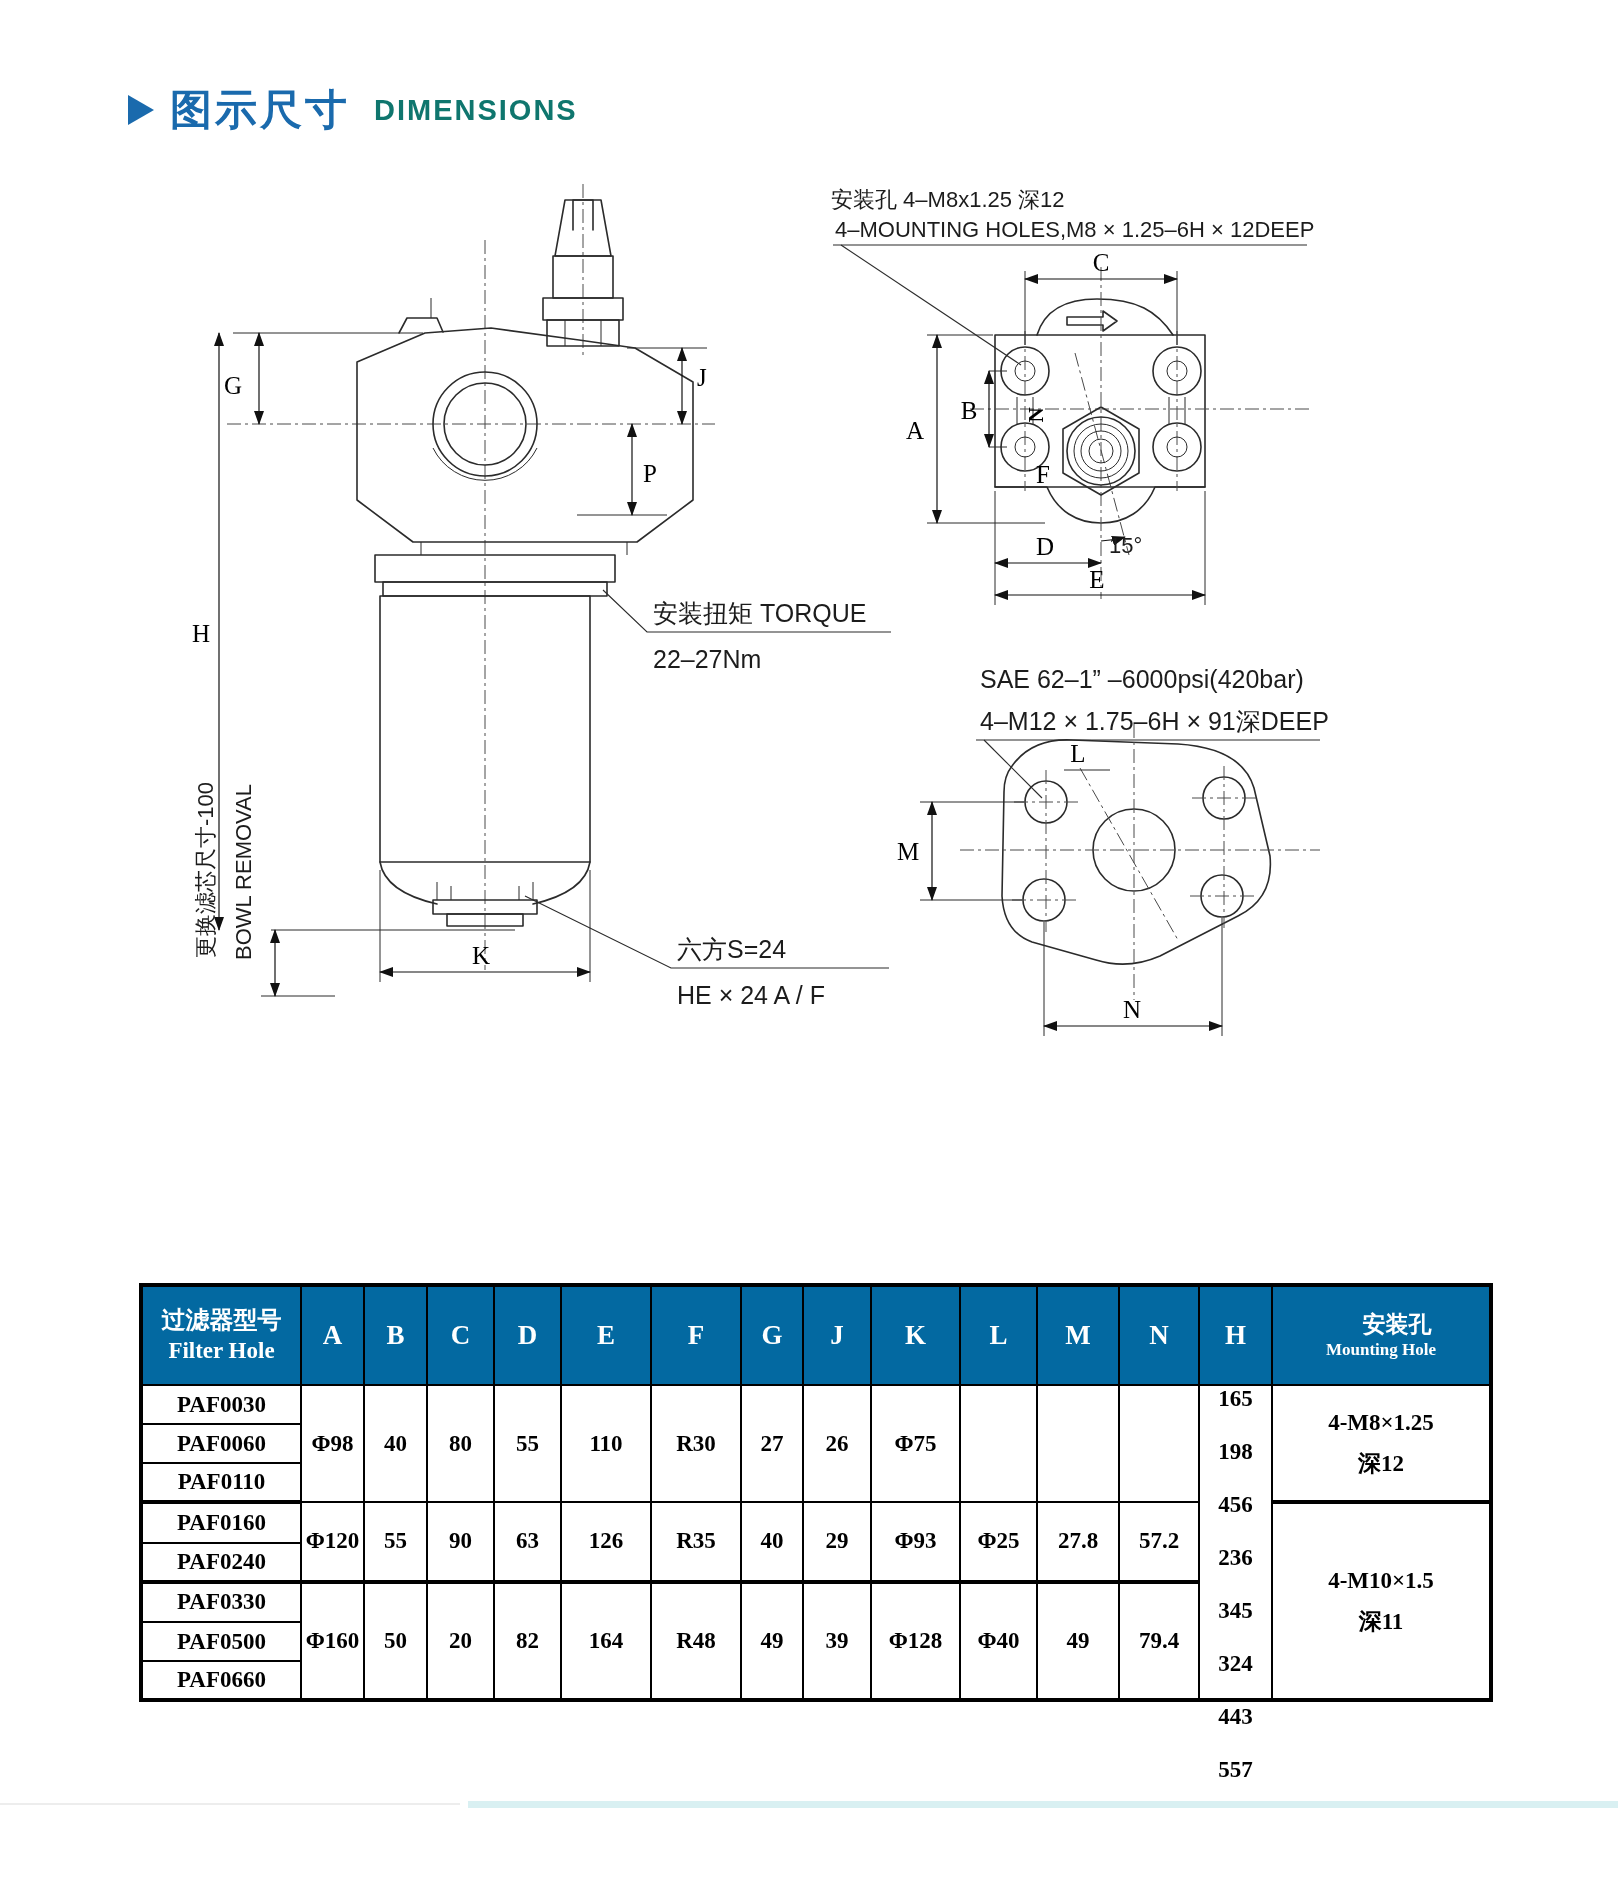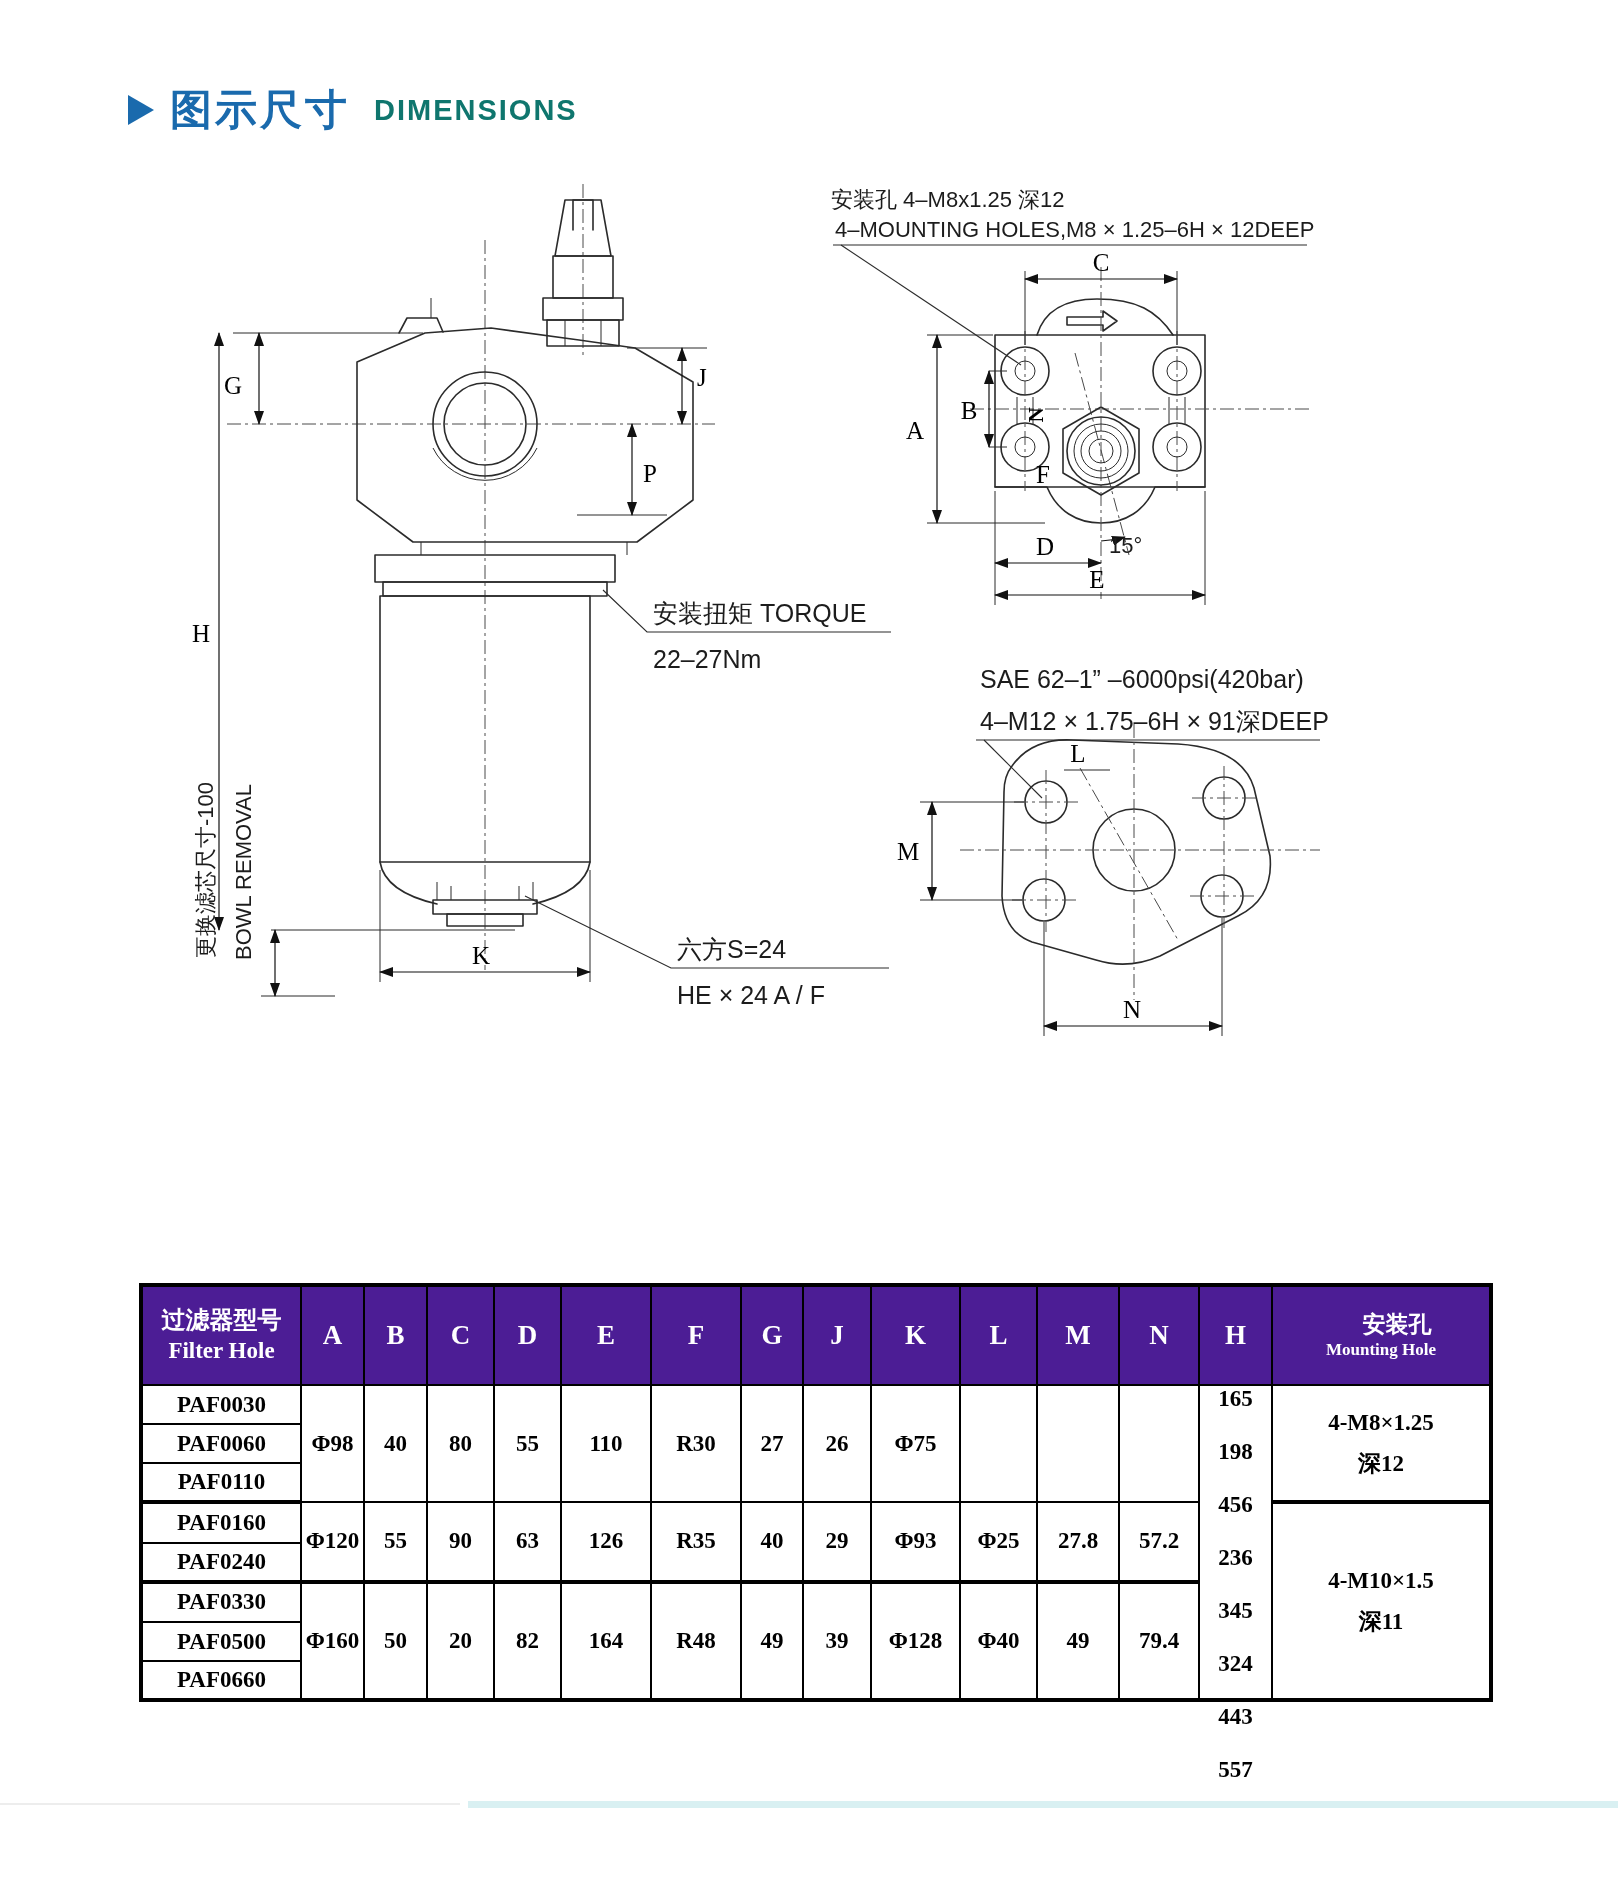--- a/index.html
+++ b/index.html
@@ -19,21 +19,21 @@
   .dl{fill:none;stroke:#111;stroke-width:1.2;}
   .ld{fill:none;stroke:#2b2b2b;stroke-width:1.1;}
   text.dim{font-family:"Liberation Serif",serif;font-size:25px;fill:#000;}
   text.ann{font-family:"Liberation Sans",sans-serif;font-size:25px;fill:#1c1c1c;}
   text.ann-sm{font-family:"Liberation Sans",sans-serif;font-size:22px;fill:#1c1c1c;}
   text.mark{font-family:"Liberation Serif",serif;font-size:21px;font-weight:bold;fill:#000;}
   
   .dim-table{position:absolute;left:139px;top:1283px;width:1348px;border-collapse:collapse;
              table-layout:fixed;border:4px solid #000;font-family:"Liberation Serif",serif;color:#000;}
   .dim-table th,.dim-table td{border:2px solid #000;text-align:center;vertical-align:middle;padding:0;}
-  .dim-table thead th{background:#4c1d95;color:#fff;height:97px;}
+  .dim-table thead th{background:#0369a1;color:#fff;height:97px;}
   .th-type .cn{font-size:24px;font-weight:bold;display:block;line-height:1.3;}
   .th-type .en{font-size:23px;font-weight:bold;display:block;line-height:1.3;}
   .th-letter{font-size:27px;font-weight:bold;font-family:"Liberation Serif",serif;}
   .th-mount .cn{font-size:23px;font-weight:bold;display:block;line-height:1.25;padding-left:32px;}
   .th-mount .en{font-size:17px;font-weight:bold;display:block;line-height:1.25;}
   .dim-table tbody tr{height:39px;}
   .dim-table tbody td{font-size:23px;font-weight:bold;}
   .bt{border-bottom:4px solid #000 !important;}
   .hcol{padding:0;}
   .hstack{display:flex;flex-direction:column;height:312px;gap:27px;}

